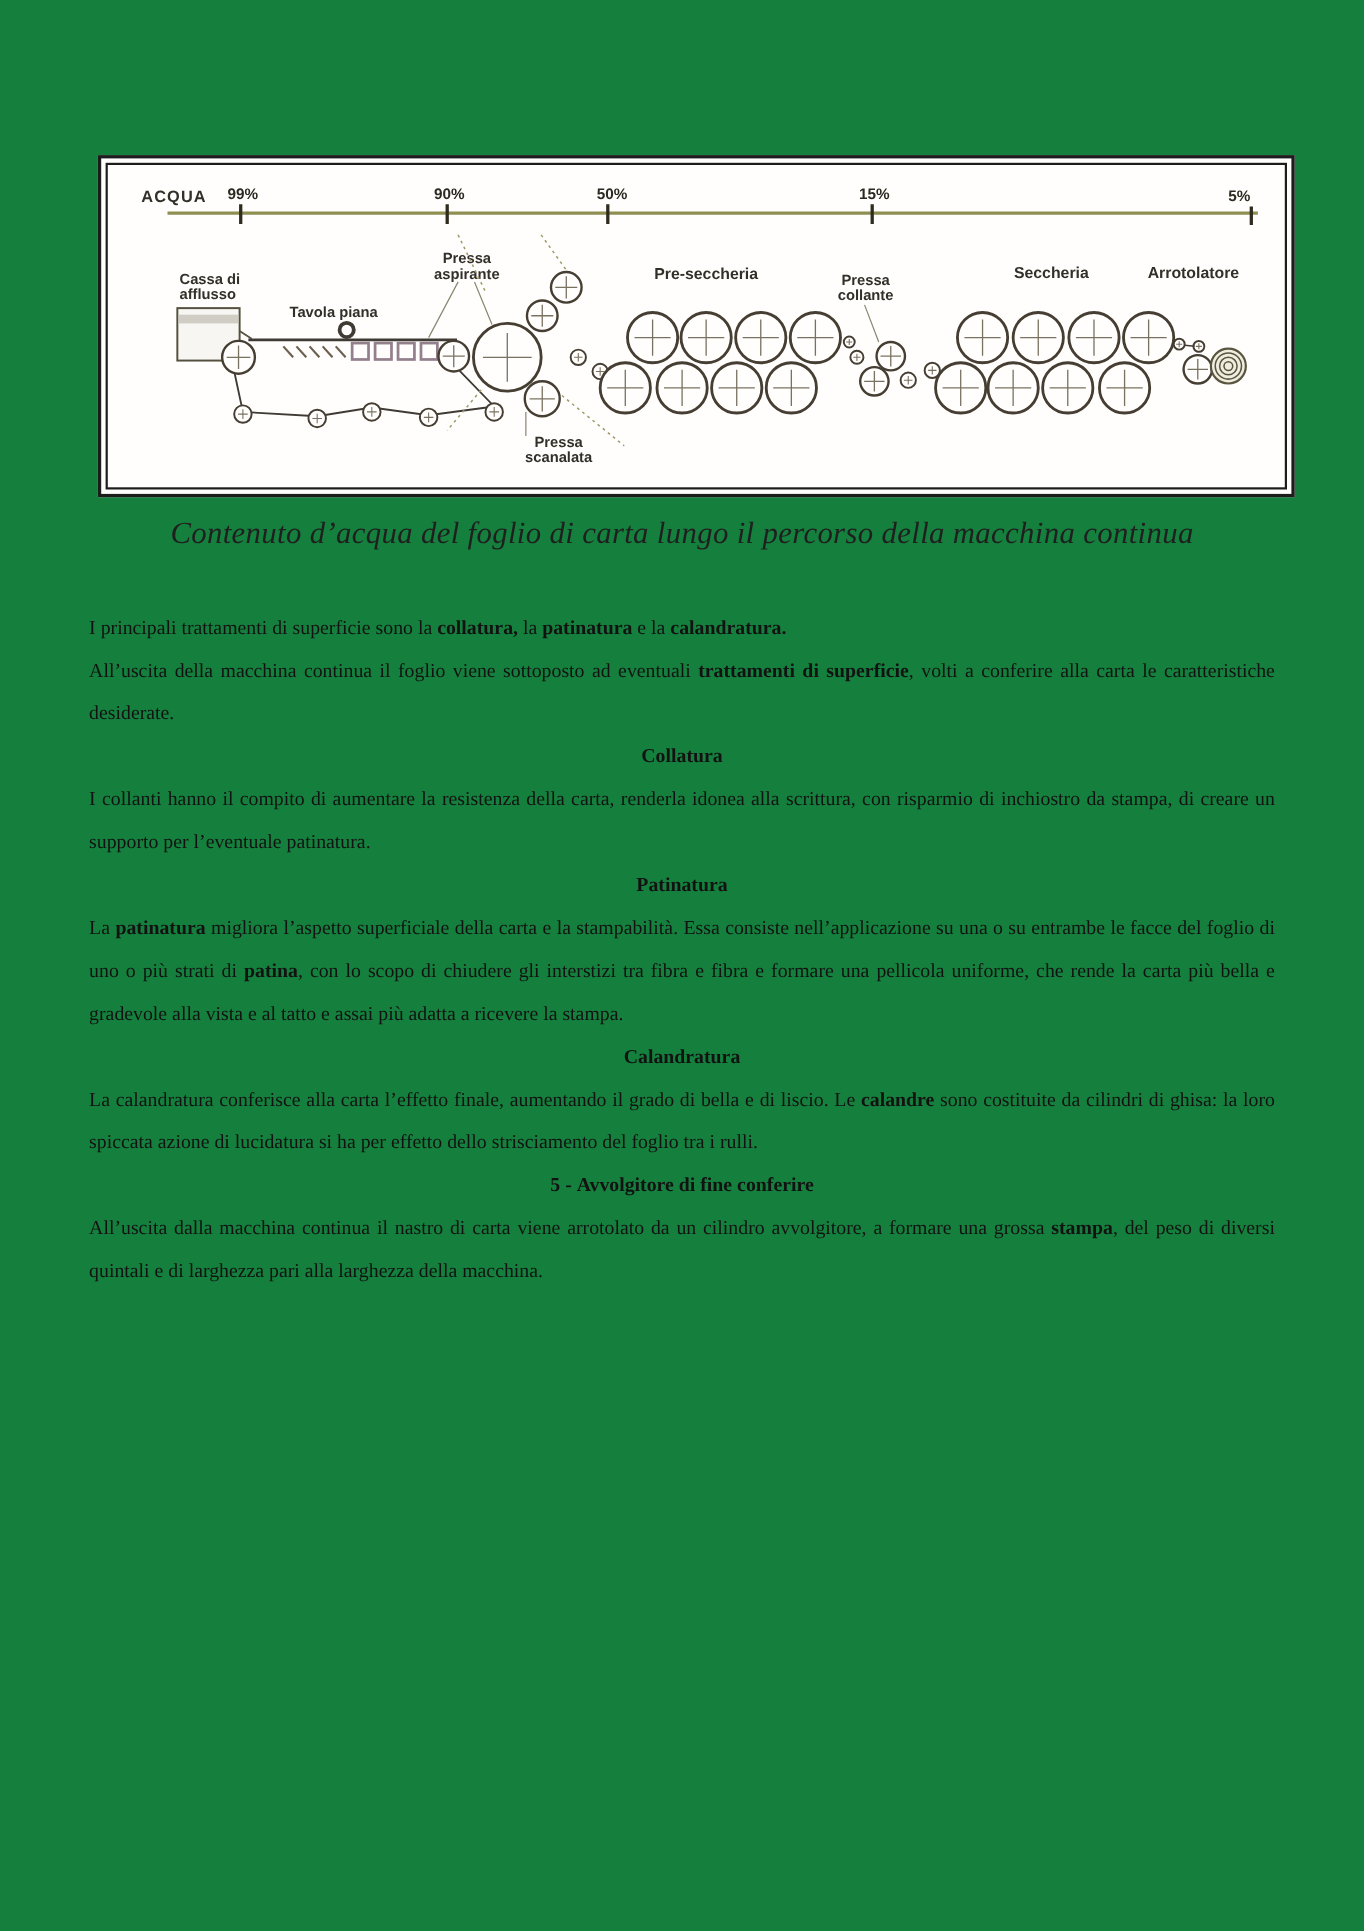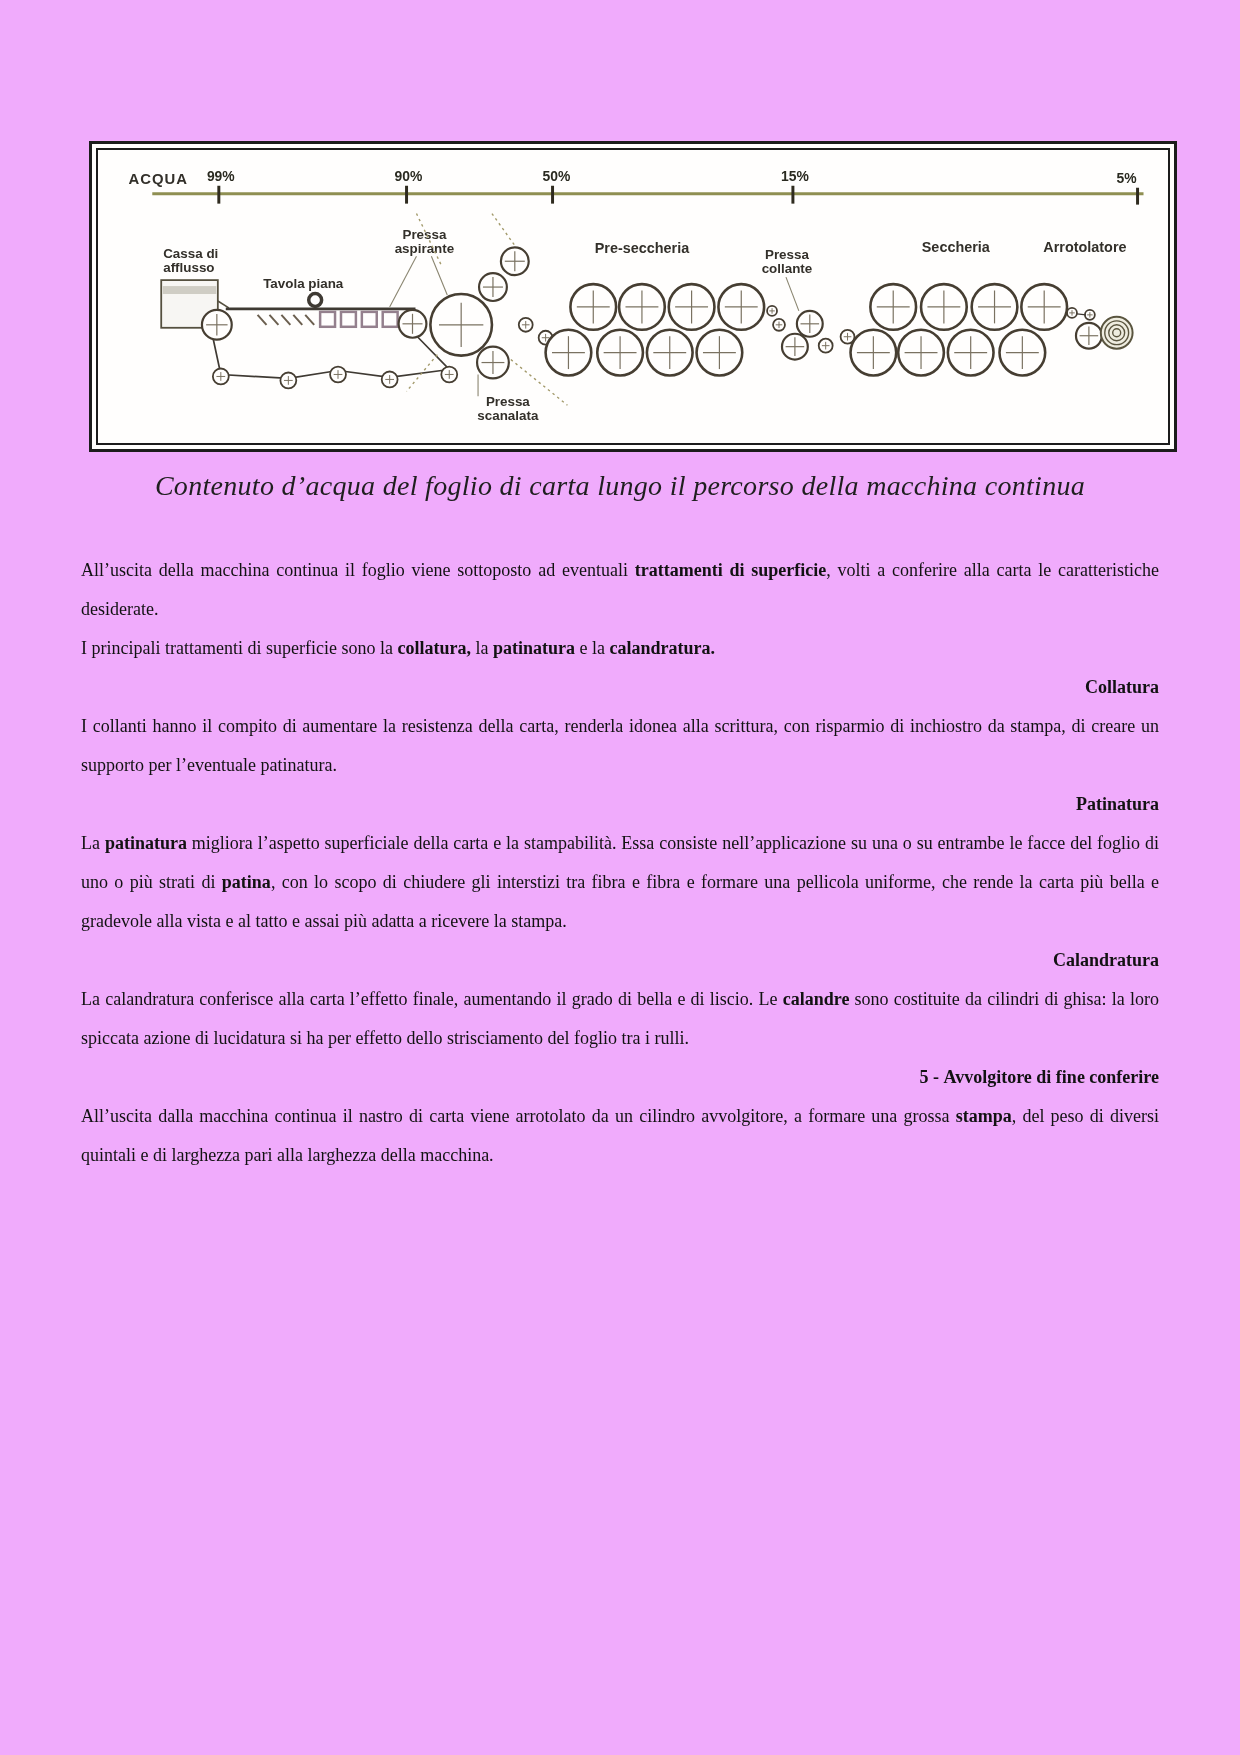--- a/index.html
+++ b/index.html
@@ -1,27 +1,27 @@
 <!DOCTYPE html>
 <html><head>
 <meta charset="utf-8">
 <style>
   html,body{margin:0;padding:0;background:#ffffff;}
-  .page{position:relative;width:1240px;height:1755px;background:#f0abfc;overflow:hidden;
+  .page{position:relative;width:1240px;height:1755px;background:#15803d;overflow:hidden;
         font-family:"Liberation Serif",serif;color:#121212;}
   .diagram-box{position:absolute;left:89px;top:141px;width:1088px;height:311px;
         box-sizing:border-box;border:3px solid #1c1c1c;padding:4px;background:#fffefd;margin:0;}
   .diagram-inner{width:100%;height:100%;box-sizing:border-box;border:2px solid #1c1c1c;background:#fffefd;}
   .diagram-inner svg{display:block;width:100%;height:100%;}
   .fig-caption{position:absolute;left:89px;top:470px;width:1062px;margin:0;text-align:center;
         font-style:italic;font-size:28px;color:#1f1f1f;letter-spacing:0.3px;}
   .body-text{position:absolute;left:81px;top:551px;width:1078px;font-size:18px;line-height:39px;
         text-align:justify;color:#121212;}
   .body-text p{margin:0;}
-  .sect-heading{margin:15px 0 0 0;font-weight:bold;text-align:right;}
+  .sect-heading{margin:15px 0 0 0;font-weight:bold;text-align:center;}
   
   .dlabel{font-family:"Liberation Sans",sans-serif;font-weight:bold;font-size:13.5px;fill:#33302a;}
   .dscale{font-family:"Liberation Sans",sans-serif;font-weight:bold;font-size:14px;fill:#2a2a20;}
   .dacqua{font-family:"Liberation Sans",sans-serif;font-weight:bold;font-size:15px;fill:#33302a;letter-spacing:1px;}
 </style>
 </head>
 <body>
 
 <div class="page">
 
@@ -301,22 +301,22 @@
           <circle cx="1023" cy="184" r="8" fill="none" stroke="#5a553f" stroke-width="1.4"></circle>
           <circle cx="1023" cy="184" r="4" fill="none" stroke="#5a553f" stroke-width="1.4"></circle>
         </g>
       </svg>
     </div>
   </figure>
 
   <p class="fig-caption">Contenuto d’acqua del foglio di carta lungo il percorso della macchina continua</p>
 
   <div class="body-text">
+    <p><span>I principali trattamenti di superficie sono la </span><b>collatura,</b><span> la </span><b>patinatura</b><span> e la </span><b>calandratura.</b></p>
     <p><span>All’uscita della macchina continua il foglio viene sottoposto ad eventuali </span><b>trattamenti di superficie</b><span>, volti a conferire alla carta le caratteristiche desiderate.</span></p>
-    <p><span>I principali trattamenti di superficie sono la </span><b>collatura,</b><span> la </span><b>patinatura</b><span> e la </span><b>calandratura.</b></p>
     <p class="sect-heading">Collatura</p>
     <p><span>I collanti hanno il compito di aumentare la resistenza della carta, renderla idonea alla scrittura, con risparmio di inchiostro da stampa, di creare un supporto per l’eventuale patinatura.</span></p>
     <p class="sect-heading">Patinatura</p>
     <p><span>La </span><b>patinatura</b><span> migliora l’aspetto superficiale della carta e la stampabilità. Essa consiste nell’applicazione su una o su entrambe le facce del foglio di uno o più strati di </span><b>patina</b><span>, con lo scopo di chiudere gli interstizi tra fibra e fibra e formare una pellicola uniforme, che rende la carta più bella e gradevole alla vista e al tatto e assai più adatta a ricevere la stampa.</span></p>
     <p class="sect-heading">Calandratura</p>
     <p><span>La calandratura conferisce alla carta l’effetto finale, aumentando il grado di bella e di liscio. Le </span><b>calandre</b><span> sono costituite da cilindri di ghisa: la loro spiccata azione di lucidatura si ha per effetto dello strisciamento del foglio tra i rulli.</span></p>
     <p class="sect-heading"><b>5</b><span> - </span><b>Avvolgitore di fine conferire</b></p>
     <p><span>All’uscita dalla macchina continua il nastro di carta viene arrotolato da un cilindro avvolgitore, a formare una grossa </span><b>stampa</b><span>, del peso di diversi quintali e di larghezza pari alla larghezza della macchina.</span></p>
   </div>
 

